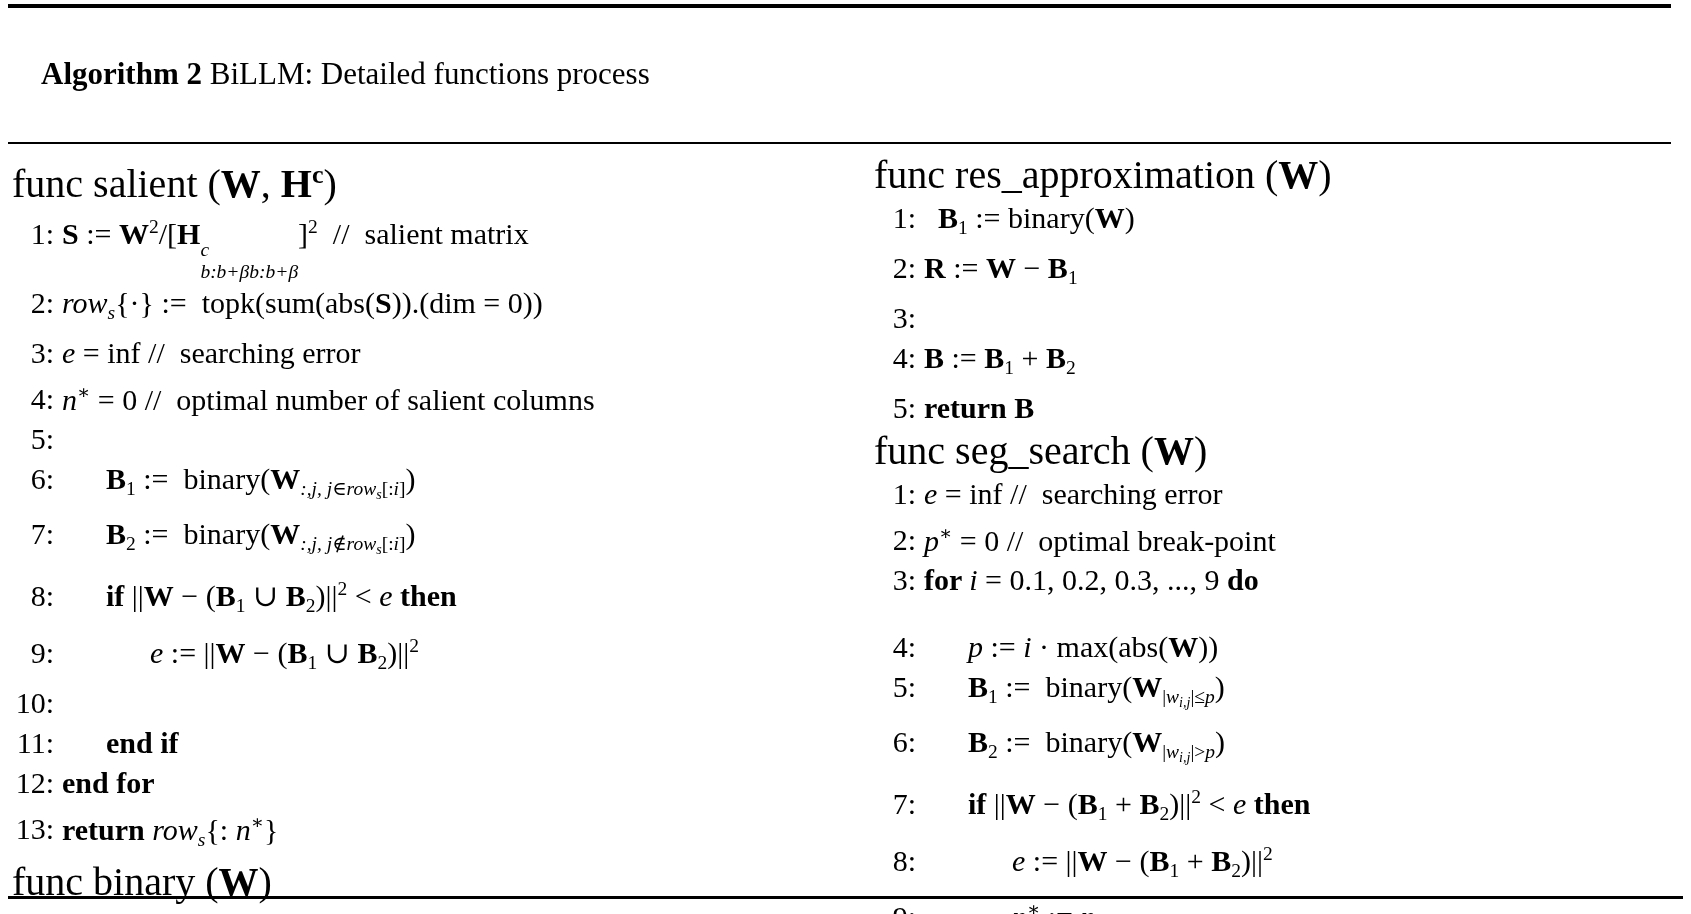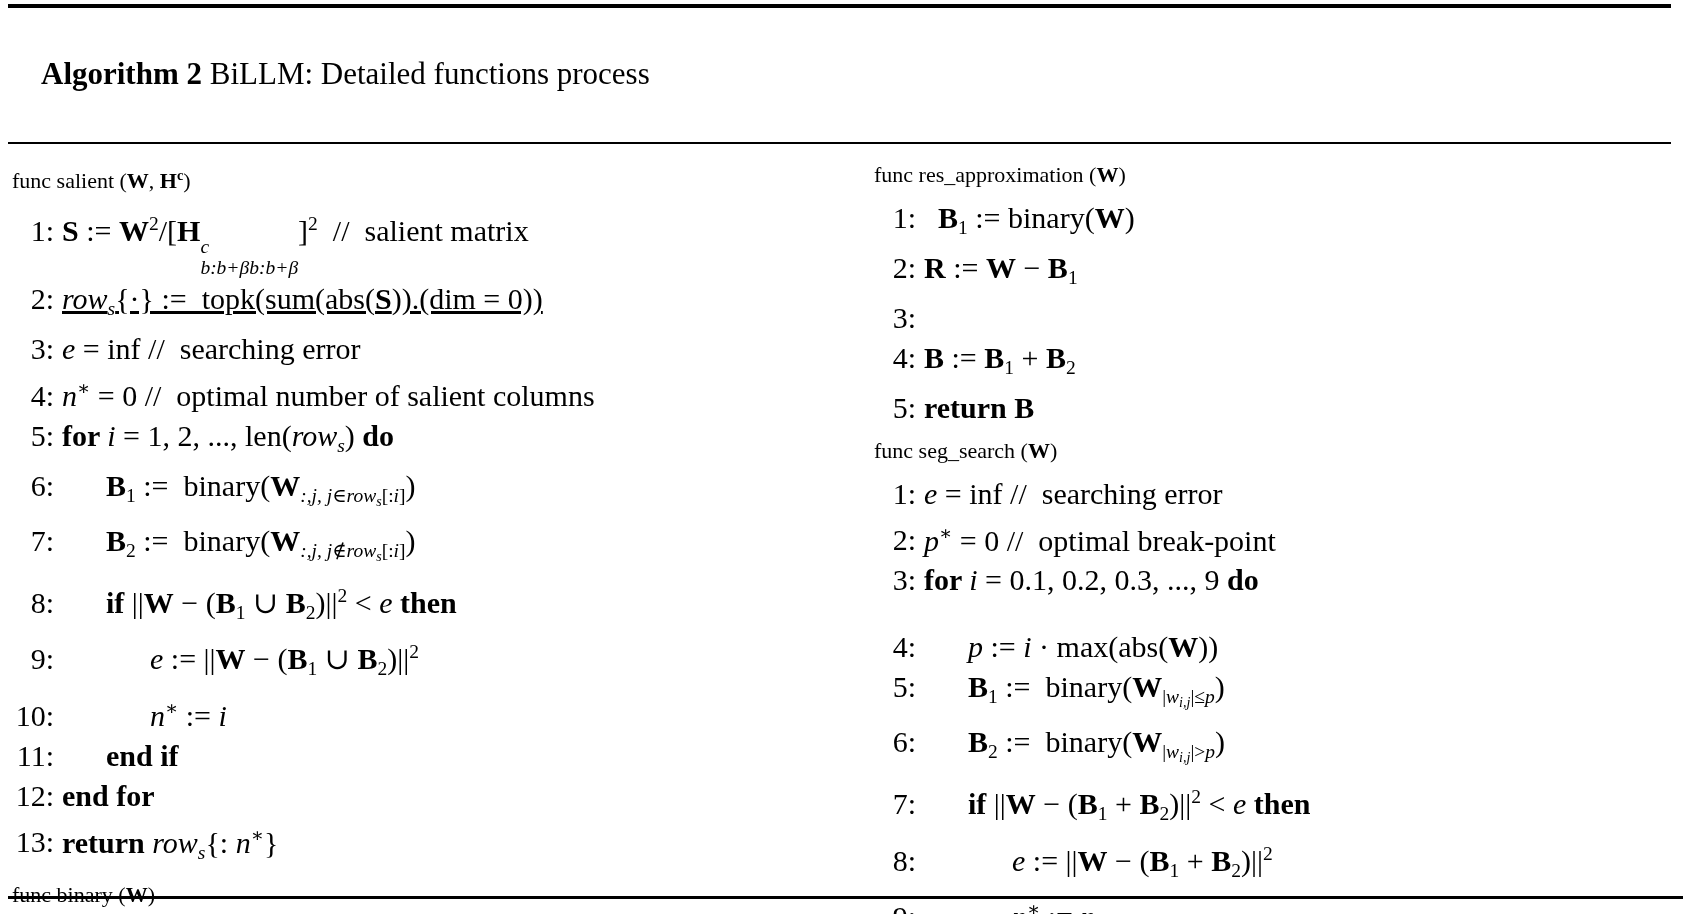--- a/index.html
+++ b/index.html
@@ -9,21 +9,21 @@
     font-family: "Liberation Serif", "DejaVu Serif", "DejaVu Sans", serif;
     color: #000;
   }
   .page { position: relative; width: 1691px; height: 686px; padding: 4px 20px 0 8px; }
   .rule-thick { height: 4px; background: #000; }
   .rule-thin { height: 2px; background: #000; margin-top: 2px; }
   .algo-title { font-size: 31px; line-height: 44px; white-space: pre; padding-left: 2px; }
   .algo-columns { display: flex; align-items: flex-start; padding-top: 8px; }
   .algo-col-left { width: 862px; flex: none; }
   .algo-col-right { flex: 1; }
-  .func-line { font-size: 22px; line-height: 46px; white-space: pre; padding-left: 4px; }
+  .func-line { font-size: 40px; line-height: 46px; white-space: pre; padding-left: 4px; }
   .algo-line { display: flex; align-items: baseline; font-size: 30px; line-height: 40px; }
   .lnum { flex: none; width: 46px; text-align: right; white-space: pre; }
   .lcontent { white-space: pre; margin-left: 8px; }
   .bf  { font-weight: bold; }
   .mbf { font-weight: bold; font-style: normal; }
   .it  { font-style: italic; }
   .rm  { font-style: normal; }
   .sup { font-size: 65%; vertical-align: 0.55em; }
   .sub { font-size: 65%; vertical-align: -0.3em; }
   .sub .sub, .sub .sup, .sup .sub, .sup .sup { font-size: 72%; }
@@ -44,53 +44,51 @@
   <div class="rule-thin"></div>
   <div class="algo-columns">
     <div class="algo-col-left" id="col-left">
         <div class="func-line"><span class="rm">func salient (</span><span class="mbf">W</span><span class="rm">, </span><span class="mbf">H</span><span class="sup"><span class="mbf">c</span></span><span class="rm">)</span></div>
         <div class="algo-line">
           <span class="lnum">1:</span>
           <span class="lcontent" style="padding-left: 0px;"><span class="mbf">S</span><span class="rm"> := </span><span class="mbf">W</span><span class="sup"><span class="rm">2</span></span><span class="rm">/[</span><span class="mbf">H</span><span class="supsub"><span><span class="it">c</span></span><span><span class="it">b:b+βb:b+β</span></span></span><span class="rm">]</span><span class="sup"><span class="rm">2</span></span><span class="rm">  //  salient matrix</span></span>
         </div>
         <div class="algo-line">
           <span class="lnum">2:</span>
-          <span class="lcontent" style="padding-left: 0px; text-decoration: underline;"><span class="it">row</span><span class="sub"><span class="it">s</span></span><span class="rm">{·} :=  topk(sum(abs(</span><span class="mbf">S</span><span class="rm">)).(dim = 0))</span></span>
+          <span class="lcontent" style="padding-left: 0px;"><span class="it">row</span><span class="sub"><span class="it">s</span></span><span class="rm">{·} :=  topk(sum(abs(</span><span class="mbf">S</span><span class="rm">)).(dim = 0))</span></span>
         </div>
         <div class="algo-line">
           <span class="lnum">3:</span>
           <span class="lcontent" style="padding-left: 0px;"><span class="it">e</span><span class="rm"> = inf //  searching error</span></span>
         </div>
         <div class="algo-line">
           <span class="lnum">4:</span>
           <span class="lcontent" style="padding-left: 0px;"><span class="it">n</span><span class="sup"><span class="rm">∗</span></span><span class="rm"> = 0 //  optimal number of salient columns</span></span>
         </div>
         <div class="algo-line">
           <span class="lnum">5:</span>
-          <span class="lcontent" style="padding-left: 0px;"><span class="bf">for </span><span class="it">i</span><span class="rm"> = 1, 2, ..., len(</span><span class="it">row</span><span class="sub"><span class="it">s</span></span><span class="rm">) </span><span class="bf">do</span></span>
         </div>
         <div class="algo-line">
           <span class="lnum">6:</span>
           <span class="lcontent" style="padding-left: 44px;"><span class="mbf">B</span><span class="sub"><span class="rm">1</span></span><span class="rm"> :=  binary(</span><span class="mbf">W</span><span class="sub"><span class="it">:,j, j</span><span class="rm">∈</span><span class="it">row</span><span class="sub"><span class="it">s</span></span><span class="rm">[:</span><span class="it">i</span><span class="rm">]</span></span><span class="rm">)</span></span>
         </div>
         <div class="algo-line">
           <span class="lnum">7:</span>
           <span class="lcontent" style="padding-left: 44px;"><span class="mbf">B</span><span class="sub"><span class="rm">2</span></span><span class="rm"> :=  binary(</span><span class="mbf">W</span><span class="sub"><span class="it">:,j, j</span><span class="rm">∉</span><span class="it">row</span><span class="sub"><span class="it">s</span></span><span class="rm">[:</span><span class="it">i</span><span class="rm">]</span></span><span class="rm">)</span></span>
         </div>
         <div class="algo-line">
           <span class="lnum">8:</span>
           <span class="lcontent" style="padding-left: 44px;"><span class="bf">if </span><span class="rm">||</span><span class="mbf">W</span><span class="rm"> − (</span><span class="mbf">B</span><span class="sub"><span class="rm">1</span></span><span class="rm"> ∪ </span><span class="mbf">B</span><span class="sub"><span class="rm">2</span></span><span class="rm">)||</span><span class="sup"><span class="rm">2</span></span><span class="rm"> &lt; </span><span class="it">e</span><span class="bf"> then</span></span>
         </div>
         <div class="algo-line">
           <span class="lnum">9:</span>
           <span class="lcontent" style="padding-left: 88px;"><span class="it">e</span><span class="rm"> := ||</span><span class="mbf">W</span><span class="rm"> − (</span><span class="mbf">B</span><span class="sub"><span class="rm">1</span></span><span class="rm"> ∪ </span><span class="mbf">B</span><span class="sub"><span class="rm">2</span></span><span class="rm">)||</span><span class="sup"><span class="rm">2</span></span></span>
         </div>
         <div class="algo-line">
           <span class="lnum">10:</span>
-          <span class="lcontent" style="padding-left: 88px;"><span class="it">n</span><span class="sup"><span class="rm">∗</span></span><span class="rm"> := </span><span class="it">i</span></span>
         </div>
         <div class="algo-line">
           <span class="lnum">11:</span>
           <span class="lcontent" style="padding-left: 44px;"><span class="bf">end if</span></span>
         </div>
         <div class="algo-line">
           <span class="lnum">12:</span>
           <span class="lcontent" style="padding-left: 0px;"><span class="bf">end for</span></span>
         </div>
         <div class="algo-line">

